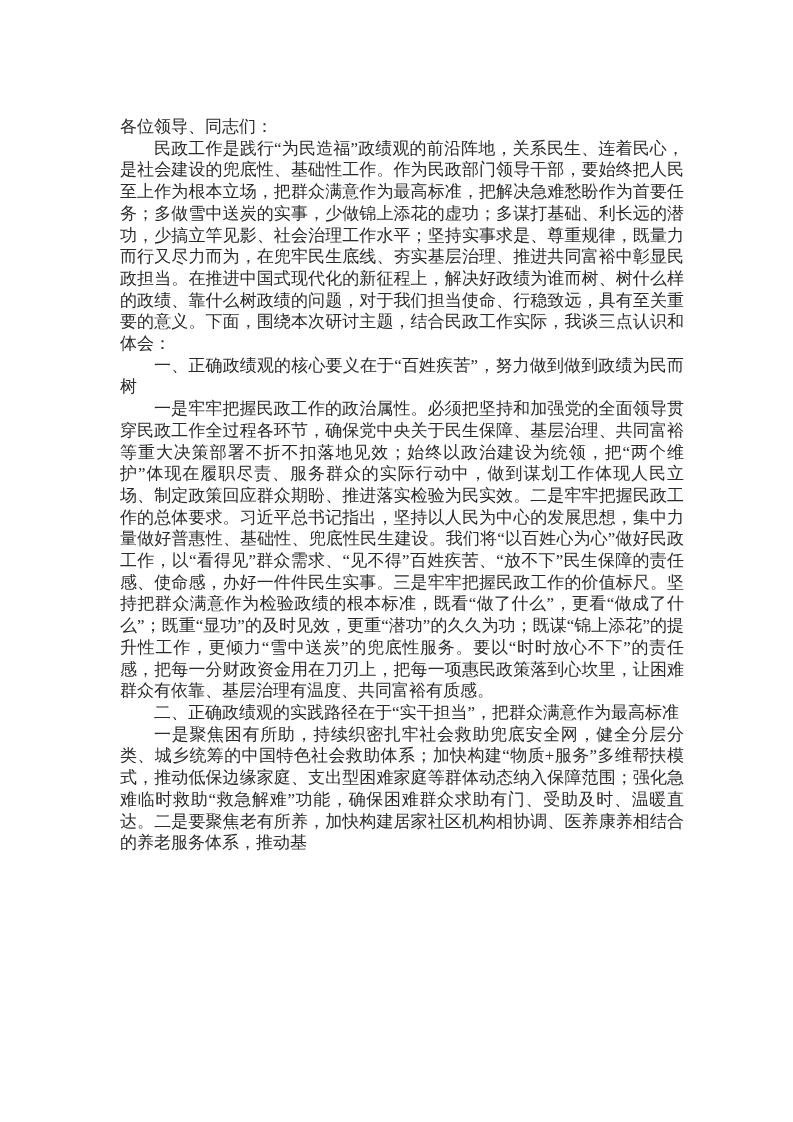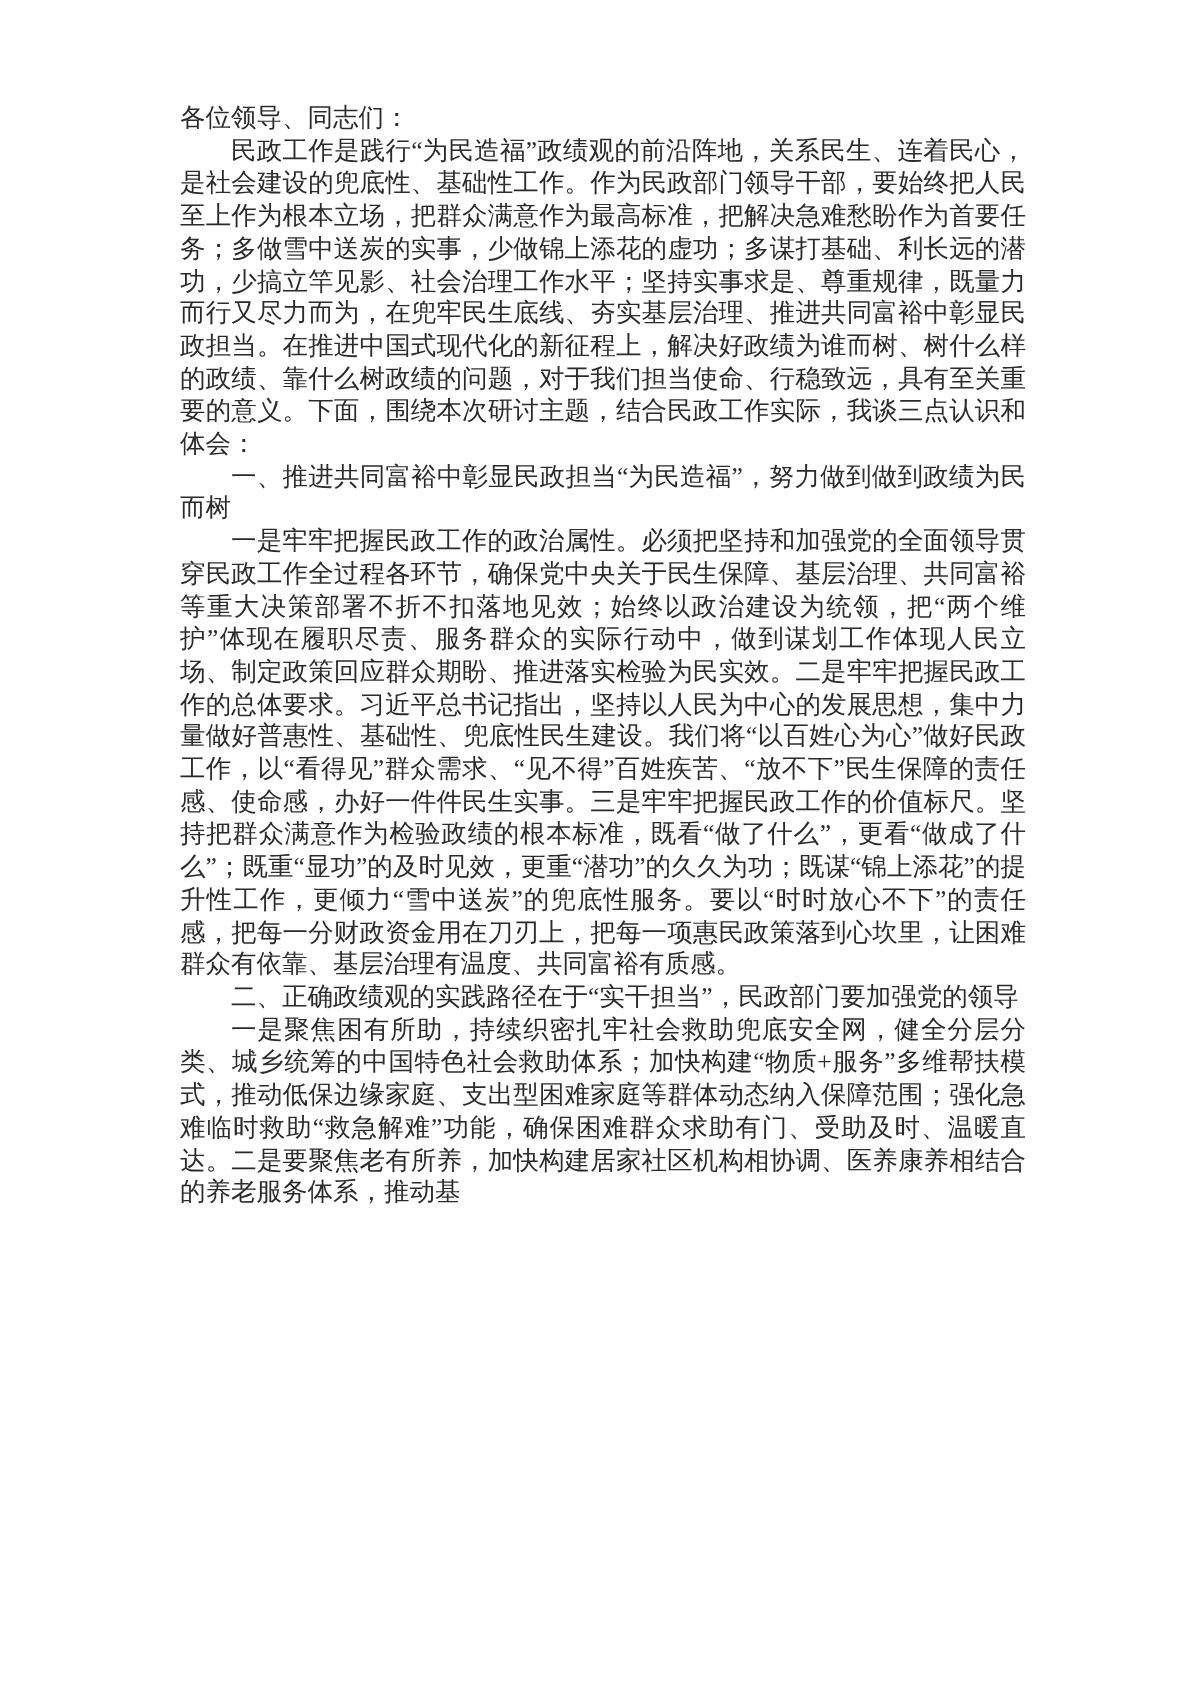--- a/index.html
+++ b/index.html
@@ -6,21 +6,21 @@
     margin: 0;
     padding: 0;
     background: #ffffff;
   }
   .page {
     position: relative;
     width: 793px;
     height: 1122px;
     background: #ffffff;
     box-sizing: border-box;
-    padding: 68px 109px 0 120px;
+    padding: 116px 109px 0 120px;
     overflow: hidden;
   }
   .doc-text {
     font-family: "Liberation Serif", "DejaVu Serif", serif;
     font-size: 17px;
     line-height: 21.7px;
     color: #2b2b2b;
     text-align: justify;
     text-justify: inter-ideograph;
   }
@@ -35,18 +35,18 @@
     text-indent: 0;
   }
 </style>
 </head>
 <body>
 
 <div class="page">
   <div class="doc-text">
     <p class="no-indent">各位领导、同志们：</p>
     <p>民政工作是践行“为民造福”政绩观的前沿阵地，关系民生、连着民心，是社会建设的兜底性、基础性工作。作为民政部门领导干部，要始终把人民至上作为根本立场，把群众满意作为最高标准，把解决急难愁盼作为首要任务；多做雪中送炭的实事，少做锦上添花的虚功；多谋打基础、利长远的潜功，少搞立竿见影、社会治理工作水平；坚持实事求是、尊重规律，既量力而行又尽力而为，在兜牢民生底线、夯实基层治理、推进共同富裕中彰显民政担当。在推进中国式现代化的新征程上，解决好政绩为谁而树、树什么样的政绩、靠什么树政绩的问题，对于我们担当使命、行稳致远，具有至关重要的意义。下面，围绕本次研讨主题，结合民政工作实际，我谈三点认识和体会：</p>
-    <p>一、推进共同富裕中彰显民政担当“为民造福”，努力做到做到政绩为民而树</p>
+    <p>一、正确政绩观的核心要义在于“百姓疾苦”，努力做到做到政绩为民而树</p>
     <p>一是牢牢把握民政工作的政治属性。必须把坚持和加强党的全面领导贯穿民政工作全过程各环节，确保党中央关于民生保障、基层治理、共同富裕等重大决策部署不折不扣落地见效；始终以政治建设为统领，把“两个维护”体现在履职尽责、服务群众的实际行动中，做到谋划工作体现人民立场、制定政策回应群众期盼、推进落实检验为民实效。二是牢牢把握民政工作的总体要求。习近平总书记指出，坚持以人民为中心的发展思想，集中力量做好普惠性、基础性、兜底性民生建设。我们将“以百姓心为心”做好民政工作，以“看得见”群众需求、“见不得”百姓疾苦、“放不下”民生保障的责任感、使命感，办好一件件民生实事。三是牢牢把握民政工作的价值标尺。坚持把群众满意作为检验政绩的根本标准，既看“做了什么”，更看“做成了什么”；既重“显功”的及时见效，更重“潜功”的久久为功；既谋“锦上添花”的提升性工作，更倾力“雪中送炭”的兜底性服务。要以“时时放心不下”的责任感，把每一分财政资金用在刀刃上，把每一项惠民政策落到心坎里，让困难群众有依靠、基层治理有温度、共同富裕有质感。</p>
-    <p>二、正确政绩观的实践路径在于“实干担当”，民政部门要加强党的领导</p>
+    <p>二、正确政绩观的实践路径在于“实干担当”，把群众满意作为最高标准</p>
     <p>一是聚焦困有所助，持续织密扎牢社会救助兜底安全网，健全分层分类、城乡统筹的中国特色社会救助体系；加快构建“物质+服务”多维帮扶模式，推动低保边缘家庭、支出型困难家庭等群体动态纳入保障范围；强化急难临时救助“救急解难”功能，确保困难群众求助有门、受助及时、温暖直达。二是要聚焦老有所养，加快构建居家社区机构相协调、医养康养相结合的养老服务体系，推动基</p>
   </div>
 </div>
 
 </body></html>

